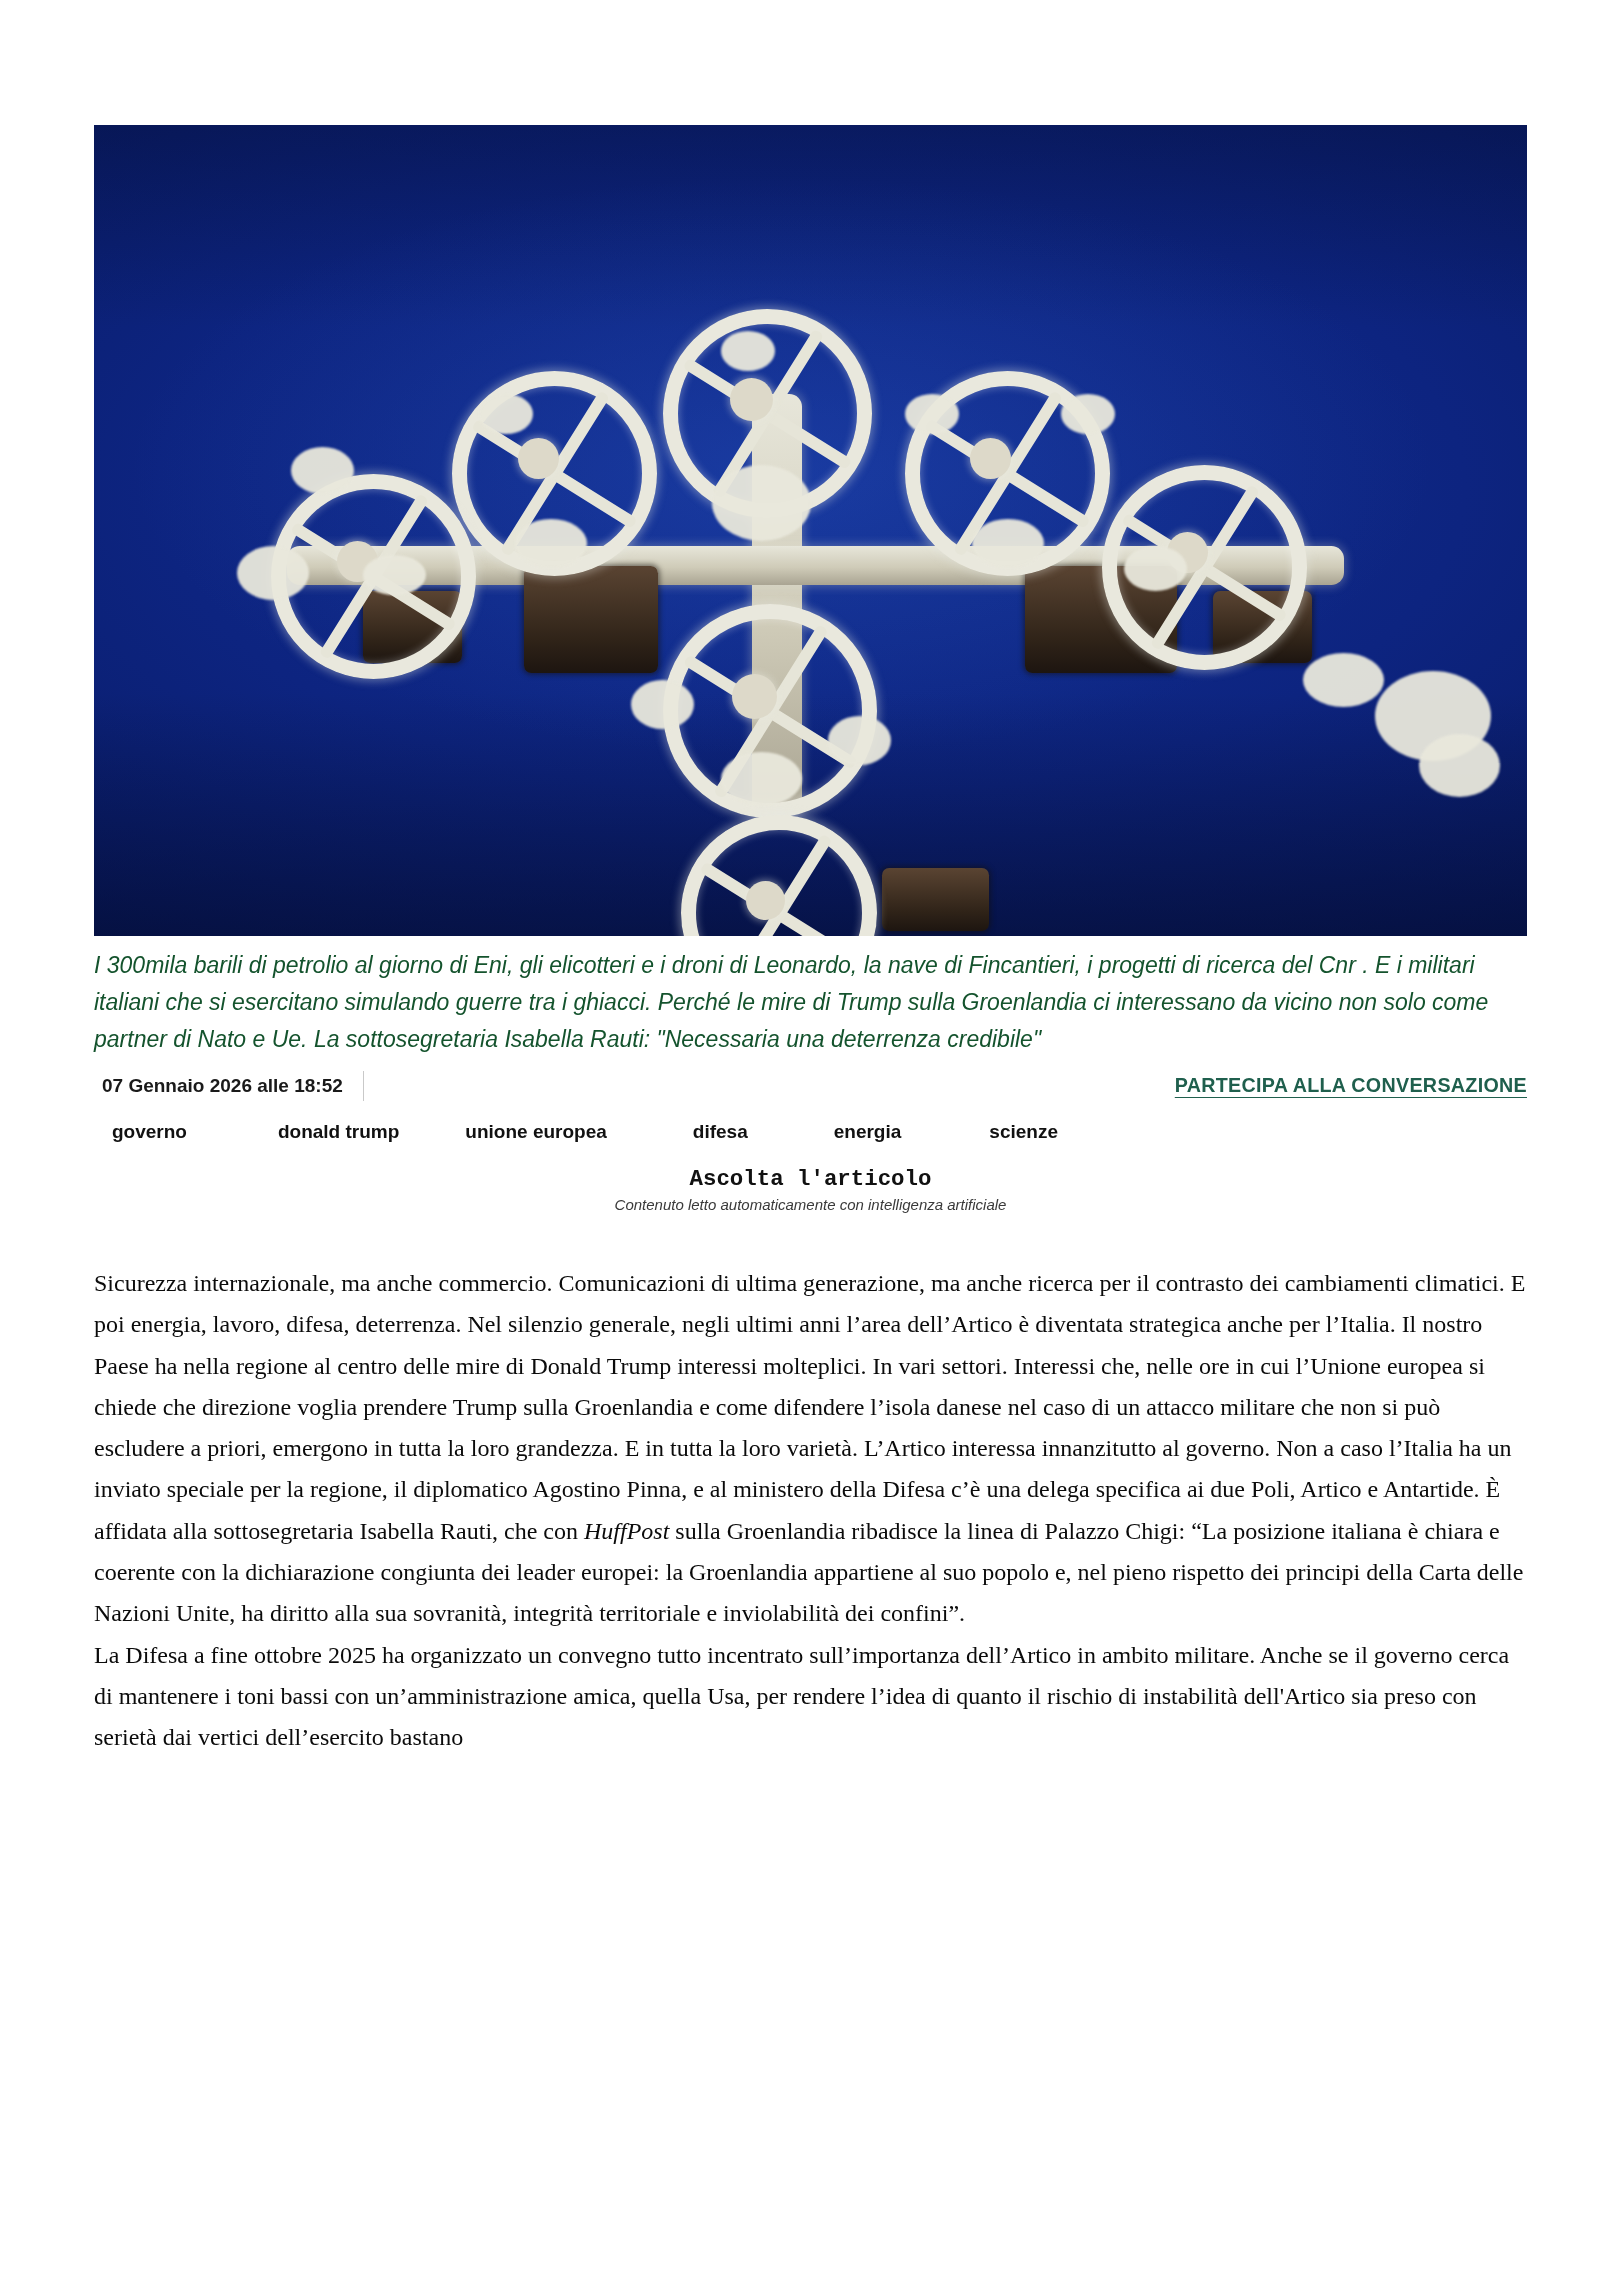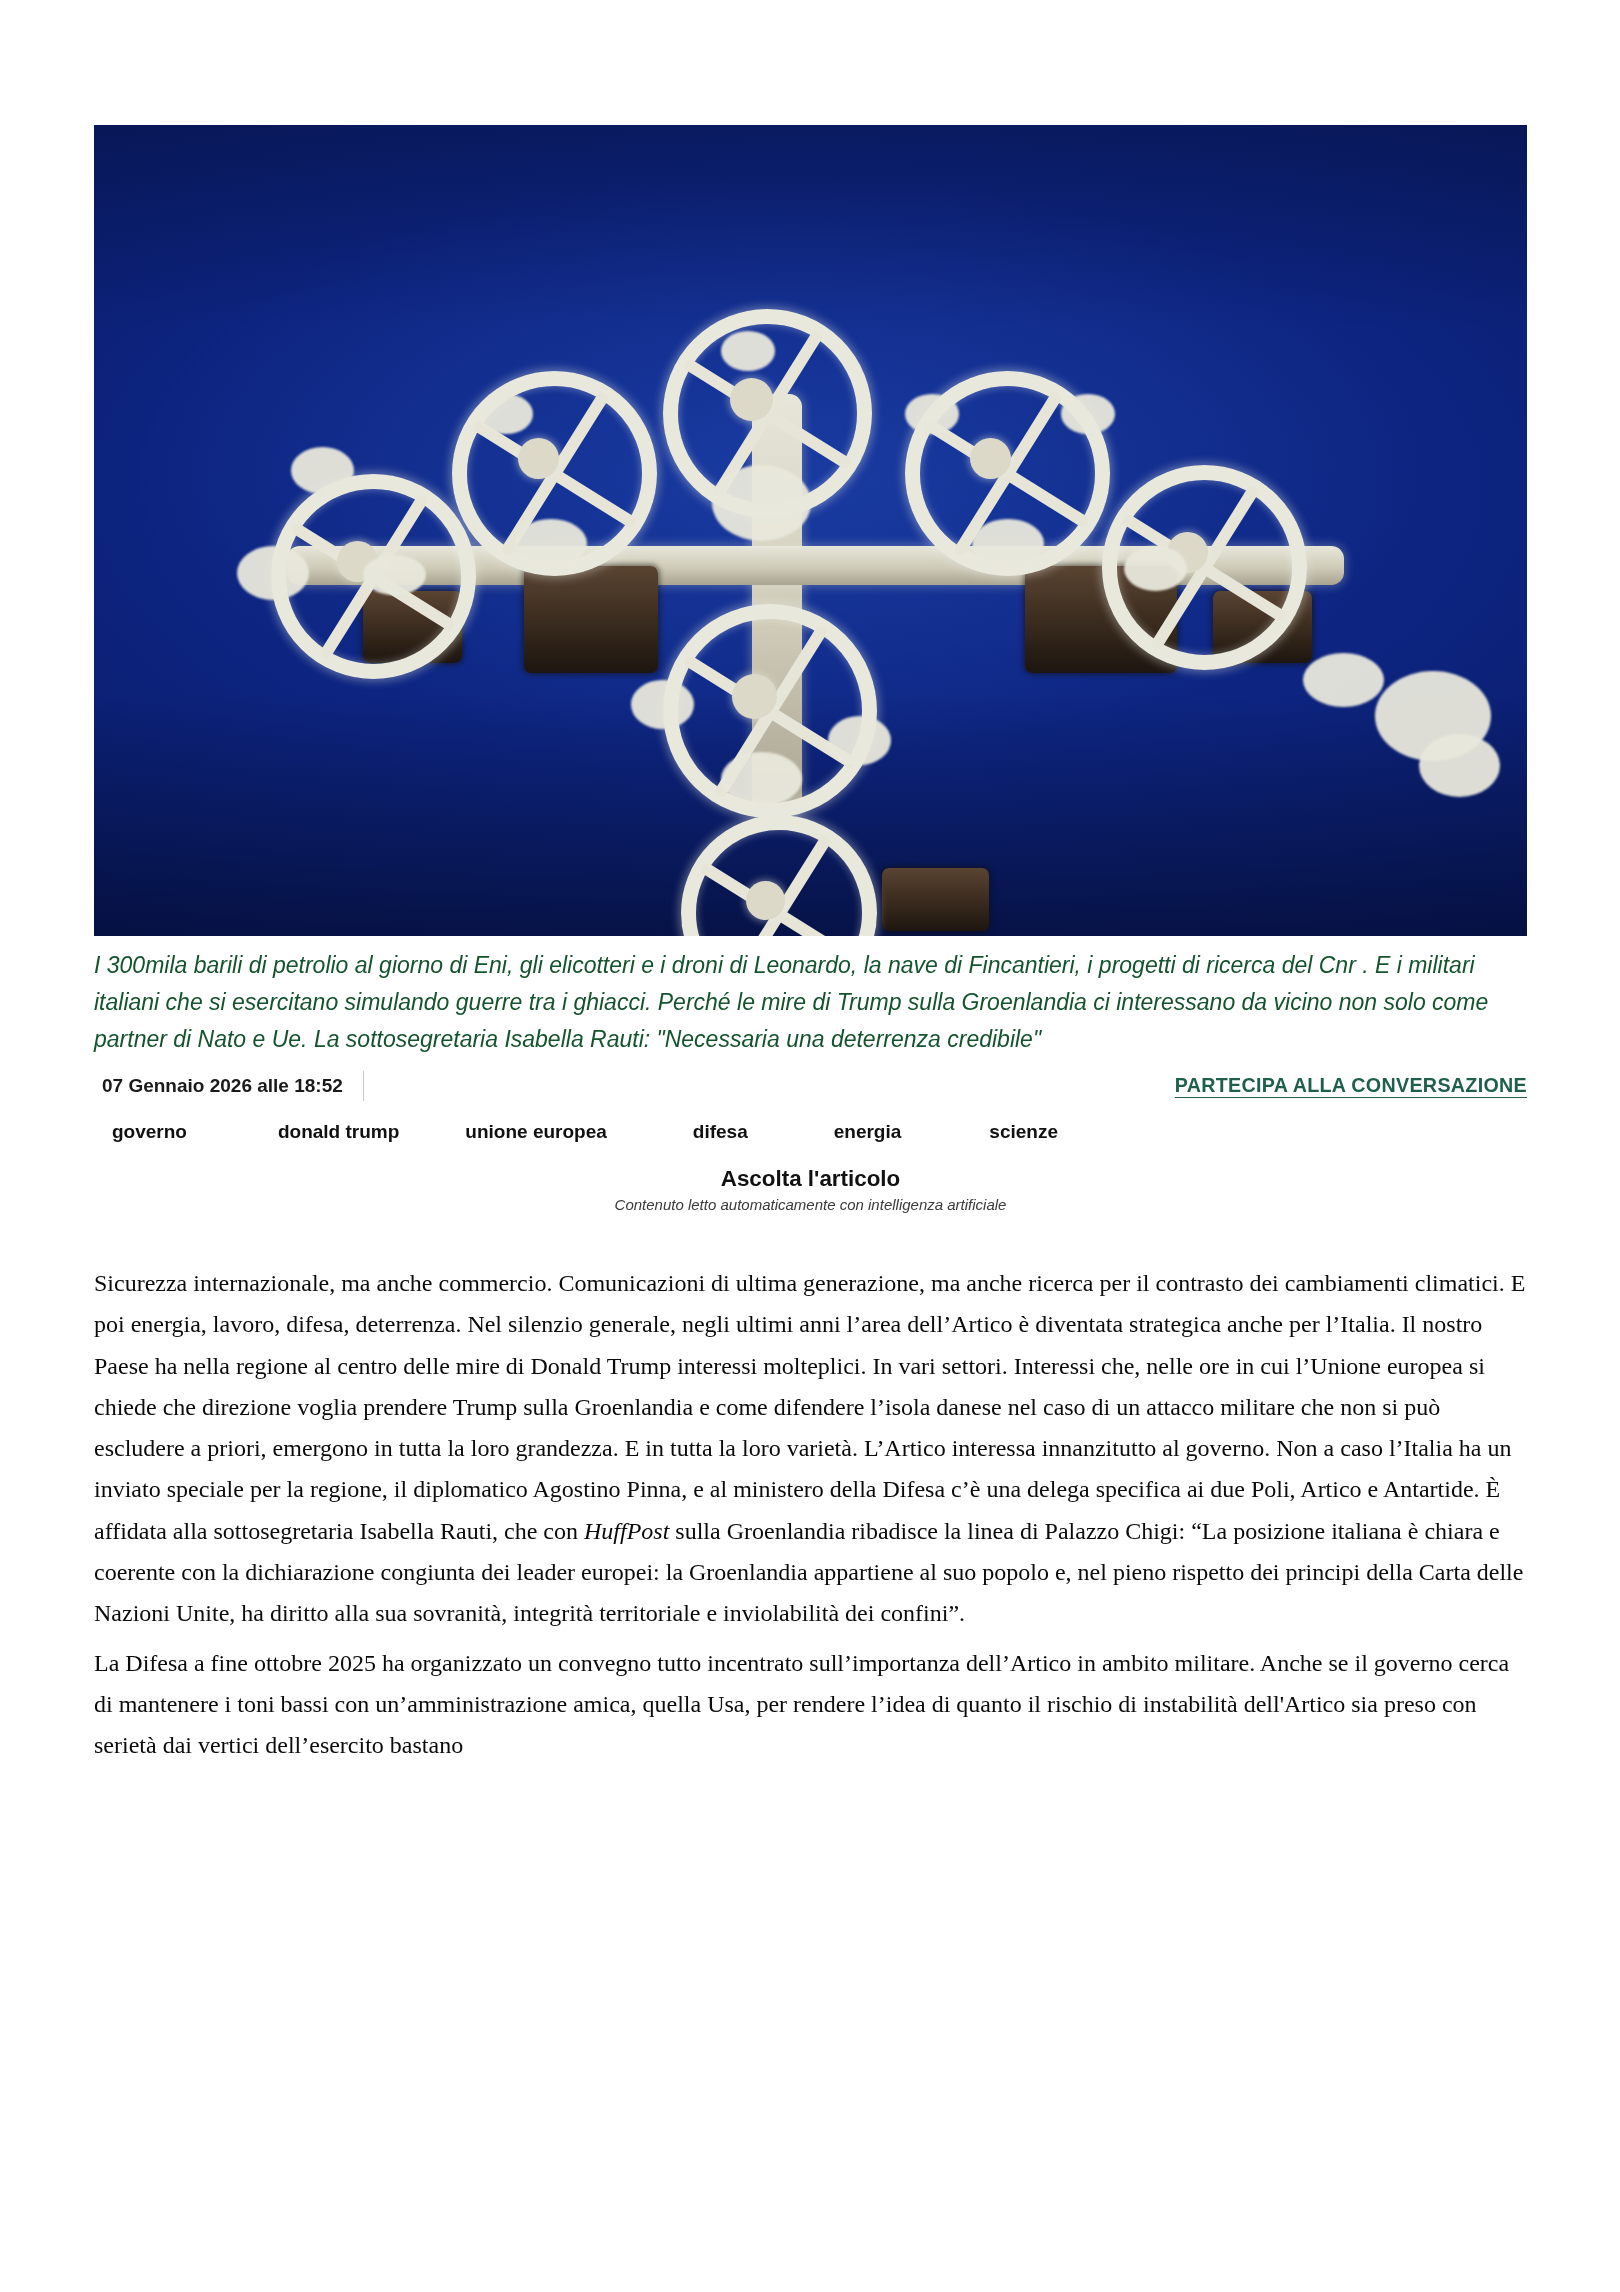--- a/index.html
+++ b/index.html
@@ -181,21 +181,21 @@
   .t1 { margin-right: 66px; }
   .t2 { margin-right: 86px; text-align: right; }
   .t3 { margin-right: 86px; }
   .t4 { margin-right: 88px; }
   .listen-wrap {
     width: 1433px;
     text-align: center;
     margin-top: 23px;
   }
   .listen-title {
-    font-family: Liberation Sans, sans-serif;
+    font-family: Liberation Mono, monospace;
     font-weight: bold;
     font-size: 22.4px;
     color: #111111;
     cursor: pointer;
   }
   .listen-sub {
     font-family: "Liberation Sans", sans-serif;
     font-style: italic;
     font-size: 15px;
     color: #3a3a3a;
@@ -207,21 +207,21 @@
     font-size: 24px;
     line-height: 1.72;
     color: #0b0b0b;
     margin-top: 50px;
     text-align: left;
   }
   .body-text p {
     margin: 0 0 0 0;
   }
   .body-text p + p {
-    margin-top: 8px;
+    margin-top: 0;
   }
   em { font-style: italic; }
 </style>
 </head>
 <body>
 
 <div class="page">
 
 
   <div class="hero">

